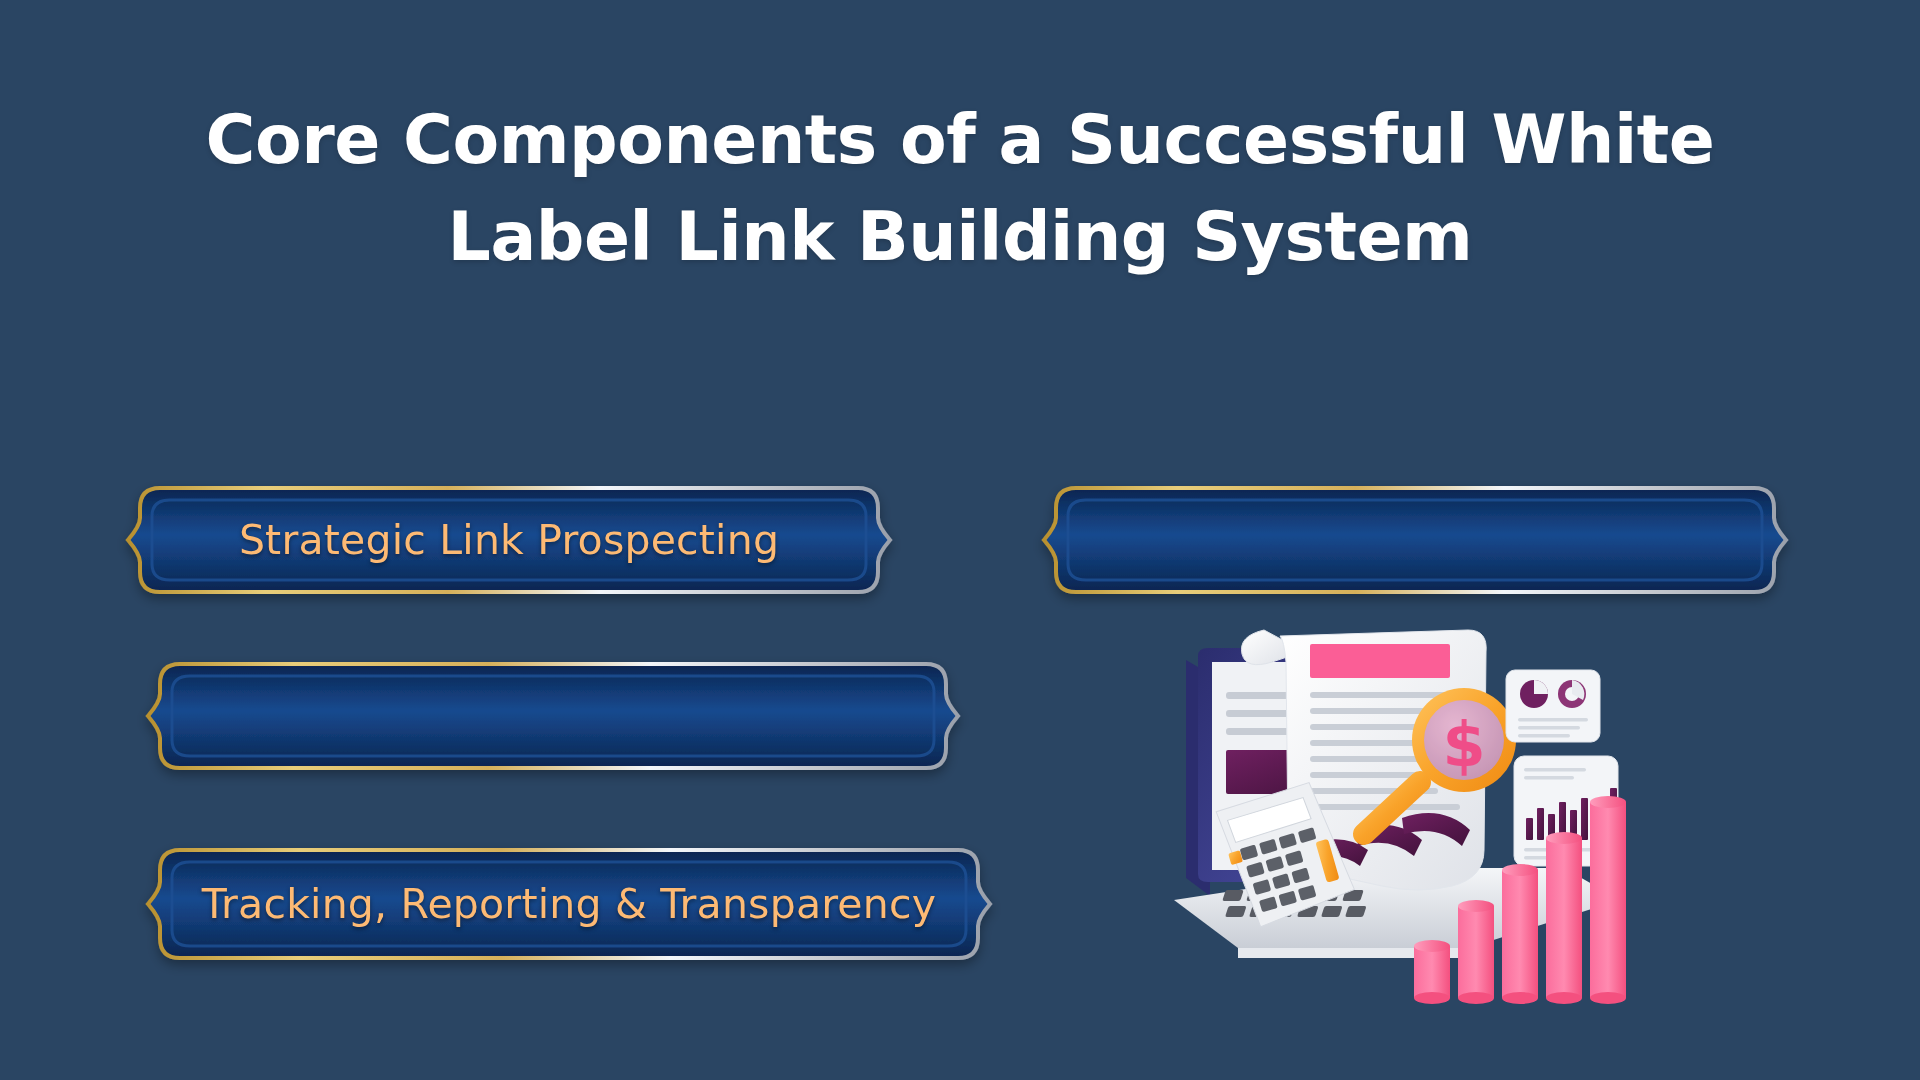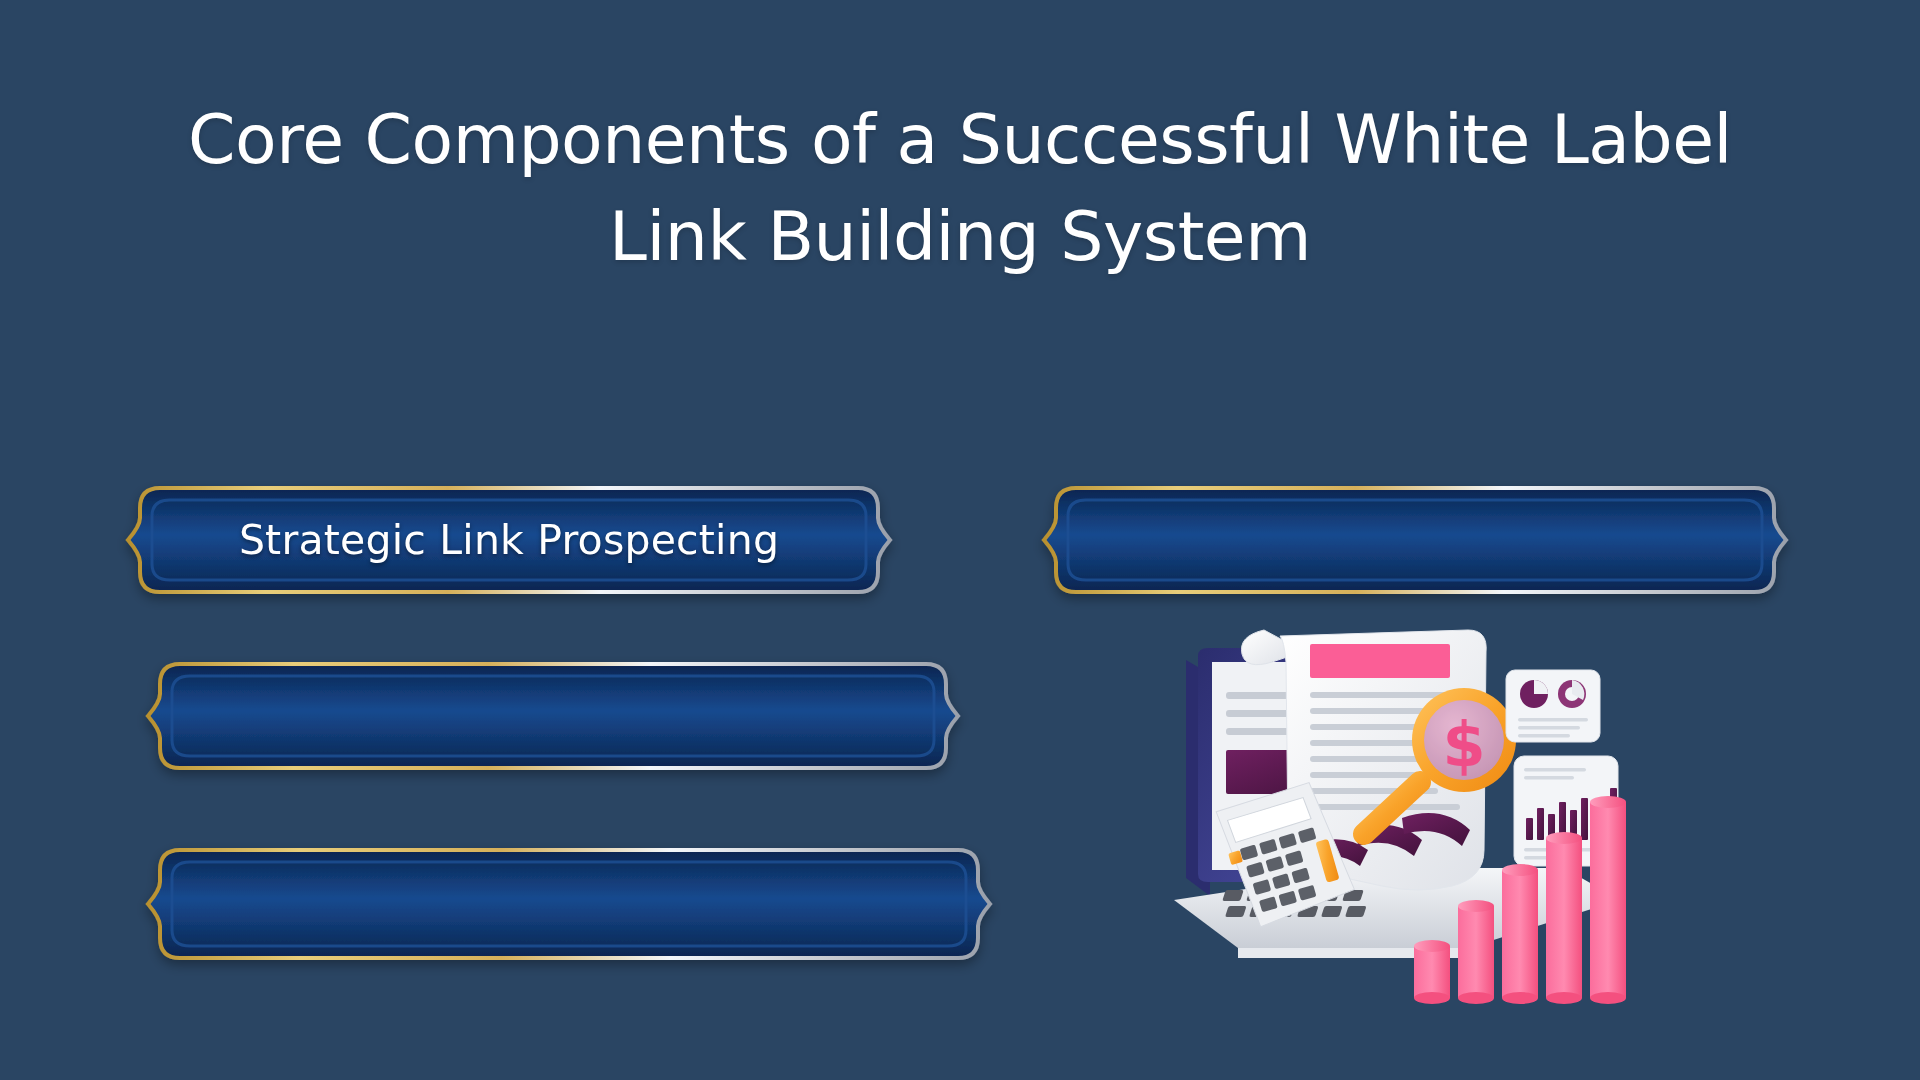--- a/index.html
+++ b/index.html
@@ -15,21 +15,21 @@
     background:#2a4563;
   }
 
   
   #title {
     position:absolute;
     left:0; right:0; top:92px;
     text-align:center;
     color:#ffffff;
     font-family:"DejaVu Sans", sans-serif;
-    font-weight:400;
+    font-weight:700;
     font-size:68px;
     line-height:1.42;
     letter-spacing:-0.5px;
     padding:0 110px;
     text-shadow:0 2px 5px rgba(0,0,0,0.18);
   }
 
   
   .banner {
     position:absolute;
@@ -39,21 +39,21 @@
   }
   .banner .svgwrap {
     position:absolute;
     inset:0;
     width:100%; height:100%;
   }
   .banner .svgwrap svg { width:100%; height:100%; display:block; overflow:visible; }
   .banner .lbl {
     position:relative;
     z-index:3;
-    color:#ffffff;
+    color:#fdba74;
     font-family:"DejaVu Sans", sans-serif;
     font-weight:400;
     font-size:41px;
     letter-spacing:0.2px;
     white-space:nowrap;
     text-shadow:0 2px 4px rgba(0,0,0,0.45);
     padding:0 40px;
   }
 
   #banner-0 { left:118px;  top:482px; width:782px;  height:116px; }
@@ -149,20 +149,21 @@
             <stop offset="1" stop-color="#9aa0ab"></stop>
           </linearGradient>
           <filter id="sh2" x="-20%" y="-40%" width="140%" height="200%">
             <feDropShadow dx="0" dy="5" stdDeviation="6" flood-color="#000" flood-opacity="0.33"></feDropShadow>
           </filter>
         </defs>
         <path filter="url(#sh2)" fill="url(#gfill2)" stroke="url(#gline2)" stroke-width="4" d="M 42,6 L 820,6 Q 840,6 840,26 L 840,38 Q 840,46 852,60 Q 840,74 840,82 L 840,94 Q 840,114 820,114 L 42,114 Q 22,114 22,94 L 22,82 Q 22,74 10,60 Q 22,46 22,38 L 22,26 Q 22,6 42,6 Z"></path>
         <path fill="none" stroke="#1d4f93" stroke-width="3" opacity="0.85" d="M 52,18 L 810,18 Q 828,18 828,34 L 828,86 Q 828,102 810,102 L 52,102 Q 34,102 34,86 L 34,34 Q 34,18 52,18 Z"></path>
       </svg>
     </div>
+    <span class="lbl">Tracking, Reporting &amp; Transparency</span>
   </div>
 
   <div class="banner" id="banner-3">
     <div class="svgwrap">
       <svg viewBox="0 0 762 116" preserveAspectRatio="none">
         <defs>
           <linearGradient id="gfill3" x1="0" y1="0" x2="0" y2="1">
             <stop offset="0" stop-color="#0a2550"></stop>
             <stop offset="0.45" stop-color="#174a8f"></stop>
             <stop offset="1" stop-color="#0a2550"></stop>

